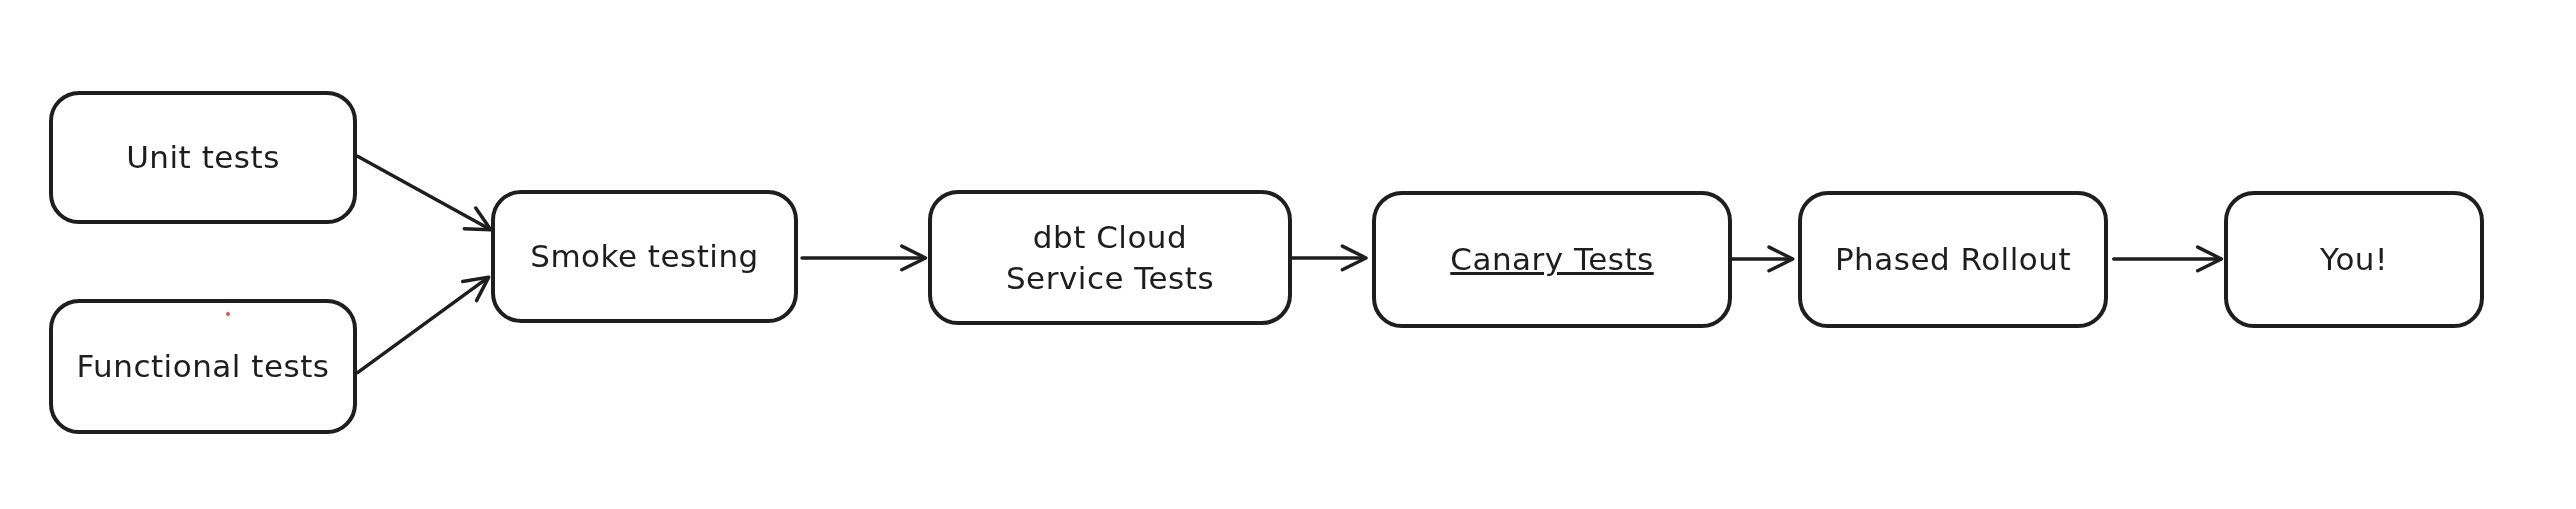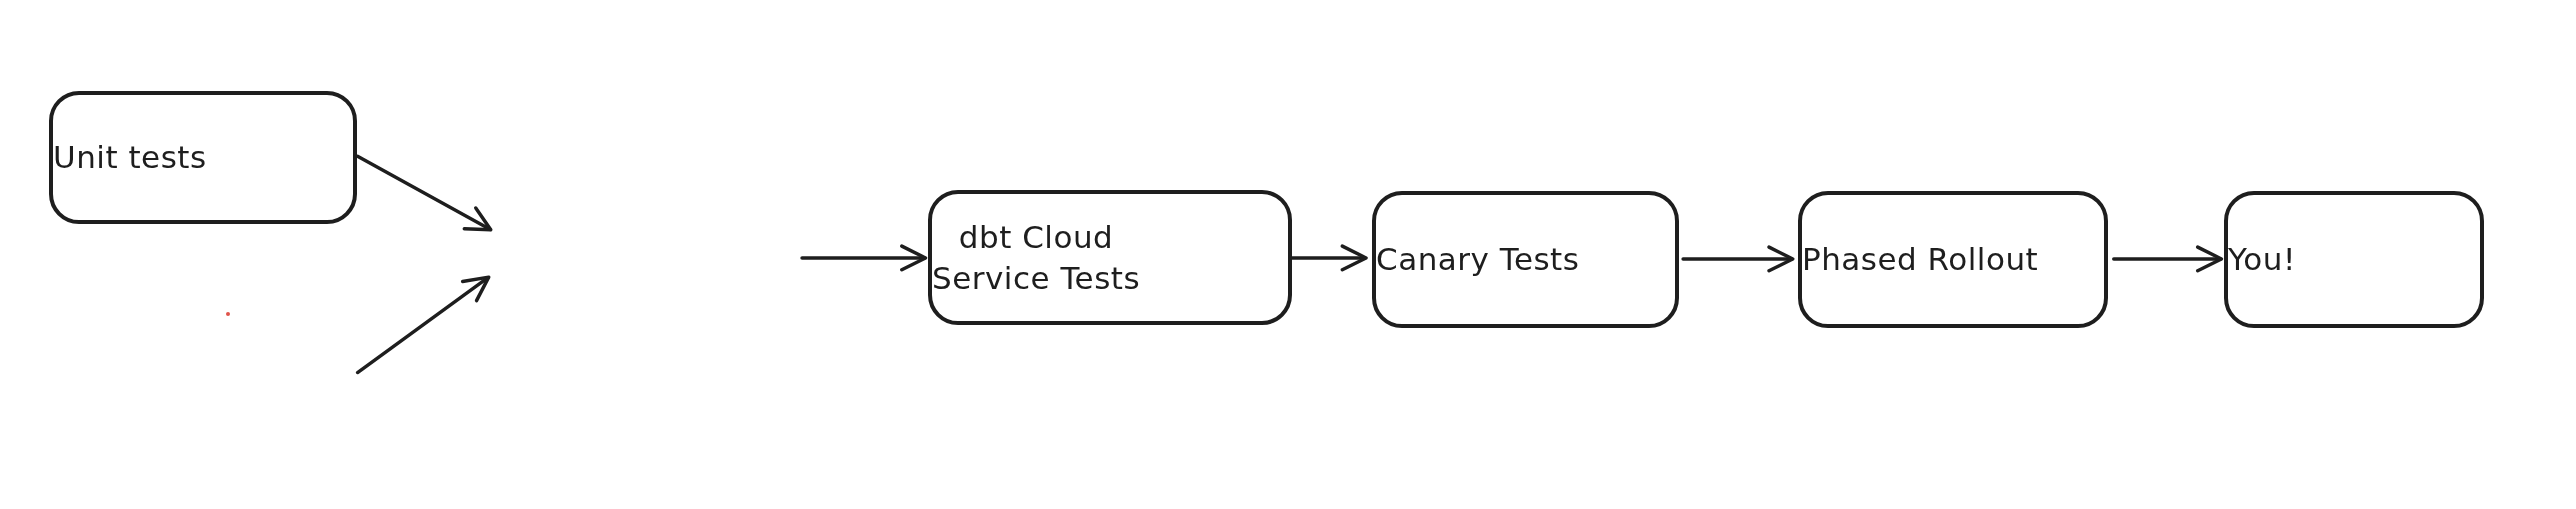--- a/index.html
+++ b/index.html
@@ -43,34 +43,35 @@
     stroke-linecap: round;
     stroke-linejoin: round;
   }
   .node {
     position: absolute;
     background: var(--node-fill);
     border: 4px solid var(--stroke);
     border-radius: 30px;
     display: flex;
     align-items: center;
+    justify-content: center;
     color: var(--stroke);
   }
   .node .node-label {
     font-size: 31px;
     line-height: 1.3;
     text-align: center;
     white-space: pre-line;
     letter-spacing: 0.5px;
   }
   #node-unit-tests            { left: 49px;   top: 91px;  width: 308px; height: 133px; }
   #node-functional-tests      { left: 49px;   top: 299px; width: 308px; height: 135px; }
   #node-smoke-testing         { left: 491px;  top: 190px; width: 307px; height: 133px; }
   #node-dbt-cloud-service-tests { left: 928px; top: 190px; width: 364px; height: 135px; }
-  #node-canary-tests          { left: 1372px; top: 191px; width: 307px; height: 137px; }
+  #node-canary-tests          { left: 1372px; top: 191px; width: 360px; height: 137px; text-decoration: underline; }
   #node-phased-rollout        { left: 1798px; top: 191px; width: 310px; height: 137px; }
   #node-you                   { left: 2224px; top: 191px; width: 260px; height: 137px; }
   .red-dot {
     position: absolute;
     left: 226px;
     top: 312px;
     width: 4px;
     height: 4px;
     border-radius: 50%;
     background: var(--artifact-dot);
@@ -92,21 +93,27 @@
     <path class="edge" d="M812 261 L936 261" marker-end="url(#arrowhead)"></path>
     <path class="edge" d="M1256 261 L1382 261" marker-end="url(#arrowhead)"></path>
     <path class="edge" d="M1704 262 L1814 262" marker-end="url(#arrowhead)"></path>
     <path class="edge" d="M2140 262 L2248 262" marker-end="url(#arrowhead)"></path>
   </svg>
 
   <div class="node" id="node-unit-tests">
     <span class="node-label">Unit tests</span>
   </div>
 
+  <div class="node" id="node-functional-tests">
+    <span class="node-label">Functional tests</span>
+  </div>
 
+  <div class="node" id="node-smoke-testing">
+    <span class="node-label">Smoke testing</span>
+  </div>
 
   <div class="node" id="node-dbt-cloud-service-tests">
     <span class="node-label">dbt Cloud
 Service Tests</span>
   </div>
 
   <div class="node" id="node-canary-tests">
     <span class="node-label">Canary Tests</span>
   </div>
 

